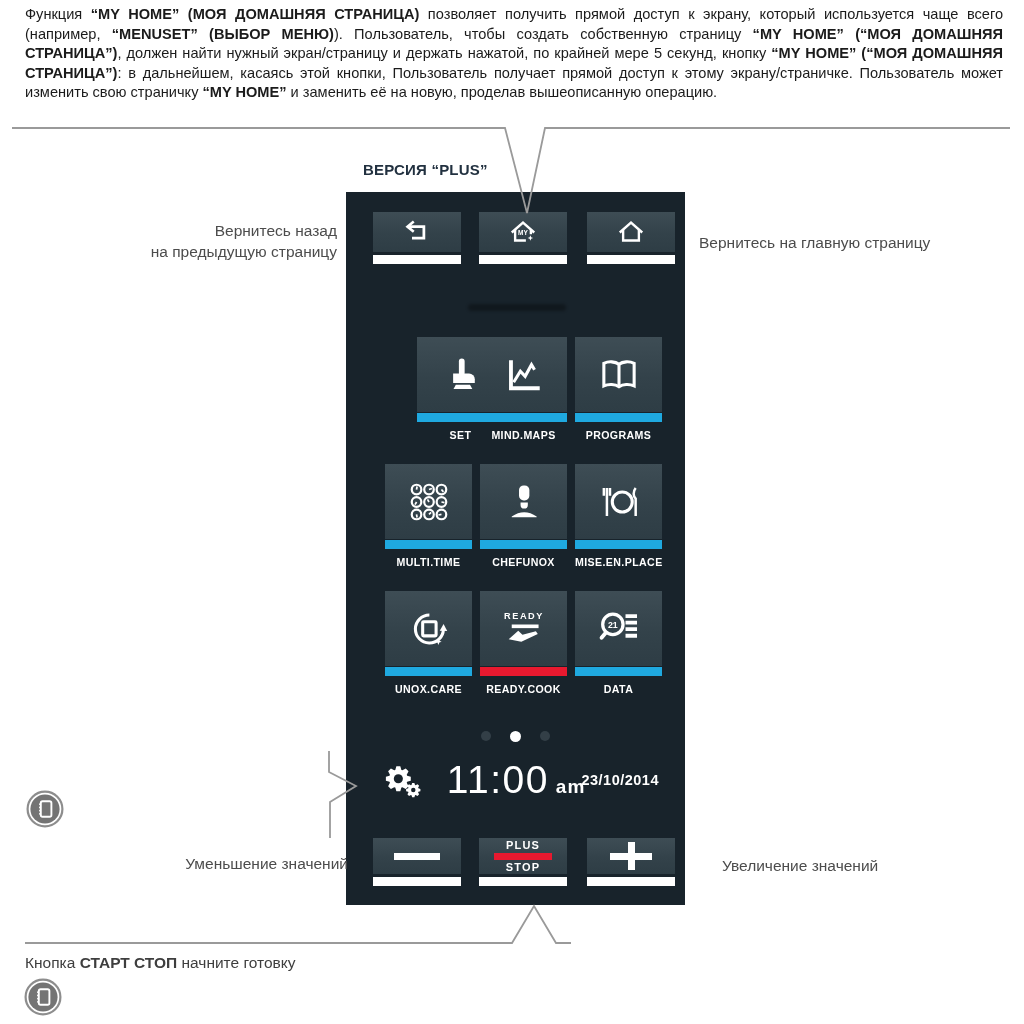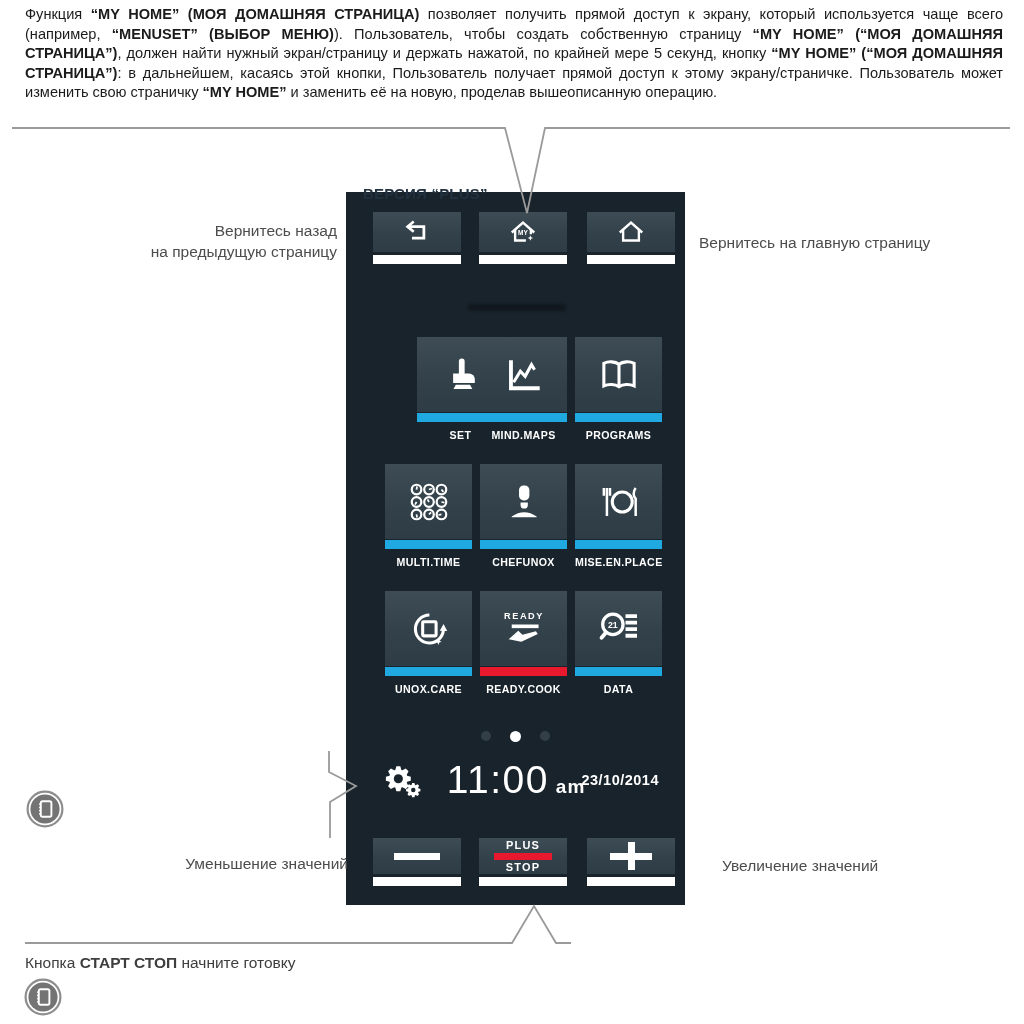--- a/index.html
+++ b/index.html
@@ -7,21 +7,21 @@
   .page{position:absolute;inset:0;}
 
   
   #intro{position:absolute;left:25px;top:5px;width:978px;margin:0;font-size:14.6px;line-height:19.6px;color:#1b1b1b;text-align:justify;}
   #intro b{font-weight:bold;}
 
   
   #callouts{position:absolute;left:0;top:0;width:1024px;height:1024px;z-index:30;pointer-events:none;}
   #callouts polyline{fill:none;stroke:#9a9a9a;stroke-width:1.8;}
 
-  #version-label{position:absolute;left:363px;top:161px;font-size:15px;font-weight:bold;color:#223140;letter-spacing:.2px;z-index:6;margin-top:24px;}
+  #version-label{position:absolute;left:363px;top:161px;font-size:15px;font-weight:bold;color:#223140;letter-spacing:.2px;z-index:6;}
 
   
   #panel{position:absolute;left:346px;top:192px;width:339px;height:713px;background:#18232b;z-index:5;}
   .btnface{background:linear-gradient(180deg,#3e4d55 0%,#33424a 55%,#2e3d45 100%);}
   .whitebar{height:9px;background:#fff;margin-top:3px;}
   .nav-btn,.ctl{position:absolute;width:88px;}
   .nav-btn .btnface{height:40px;display:flex;align-items:center;justify-content:center;}
   #nav-back{left:27px;top:20px;} #nav-myhome{left:133px;top:20px;} #nav-home{left:241px;top:20px;}
   .nav-icon{width:38px;height:30px;}
   svg{display:block;width:100%;height:100%;}

